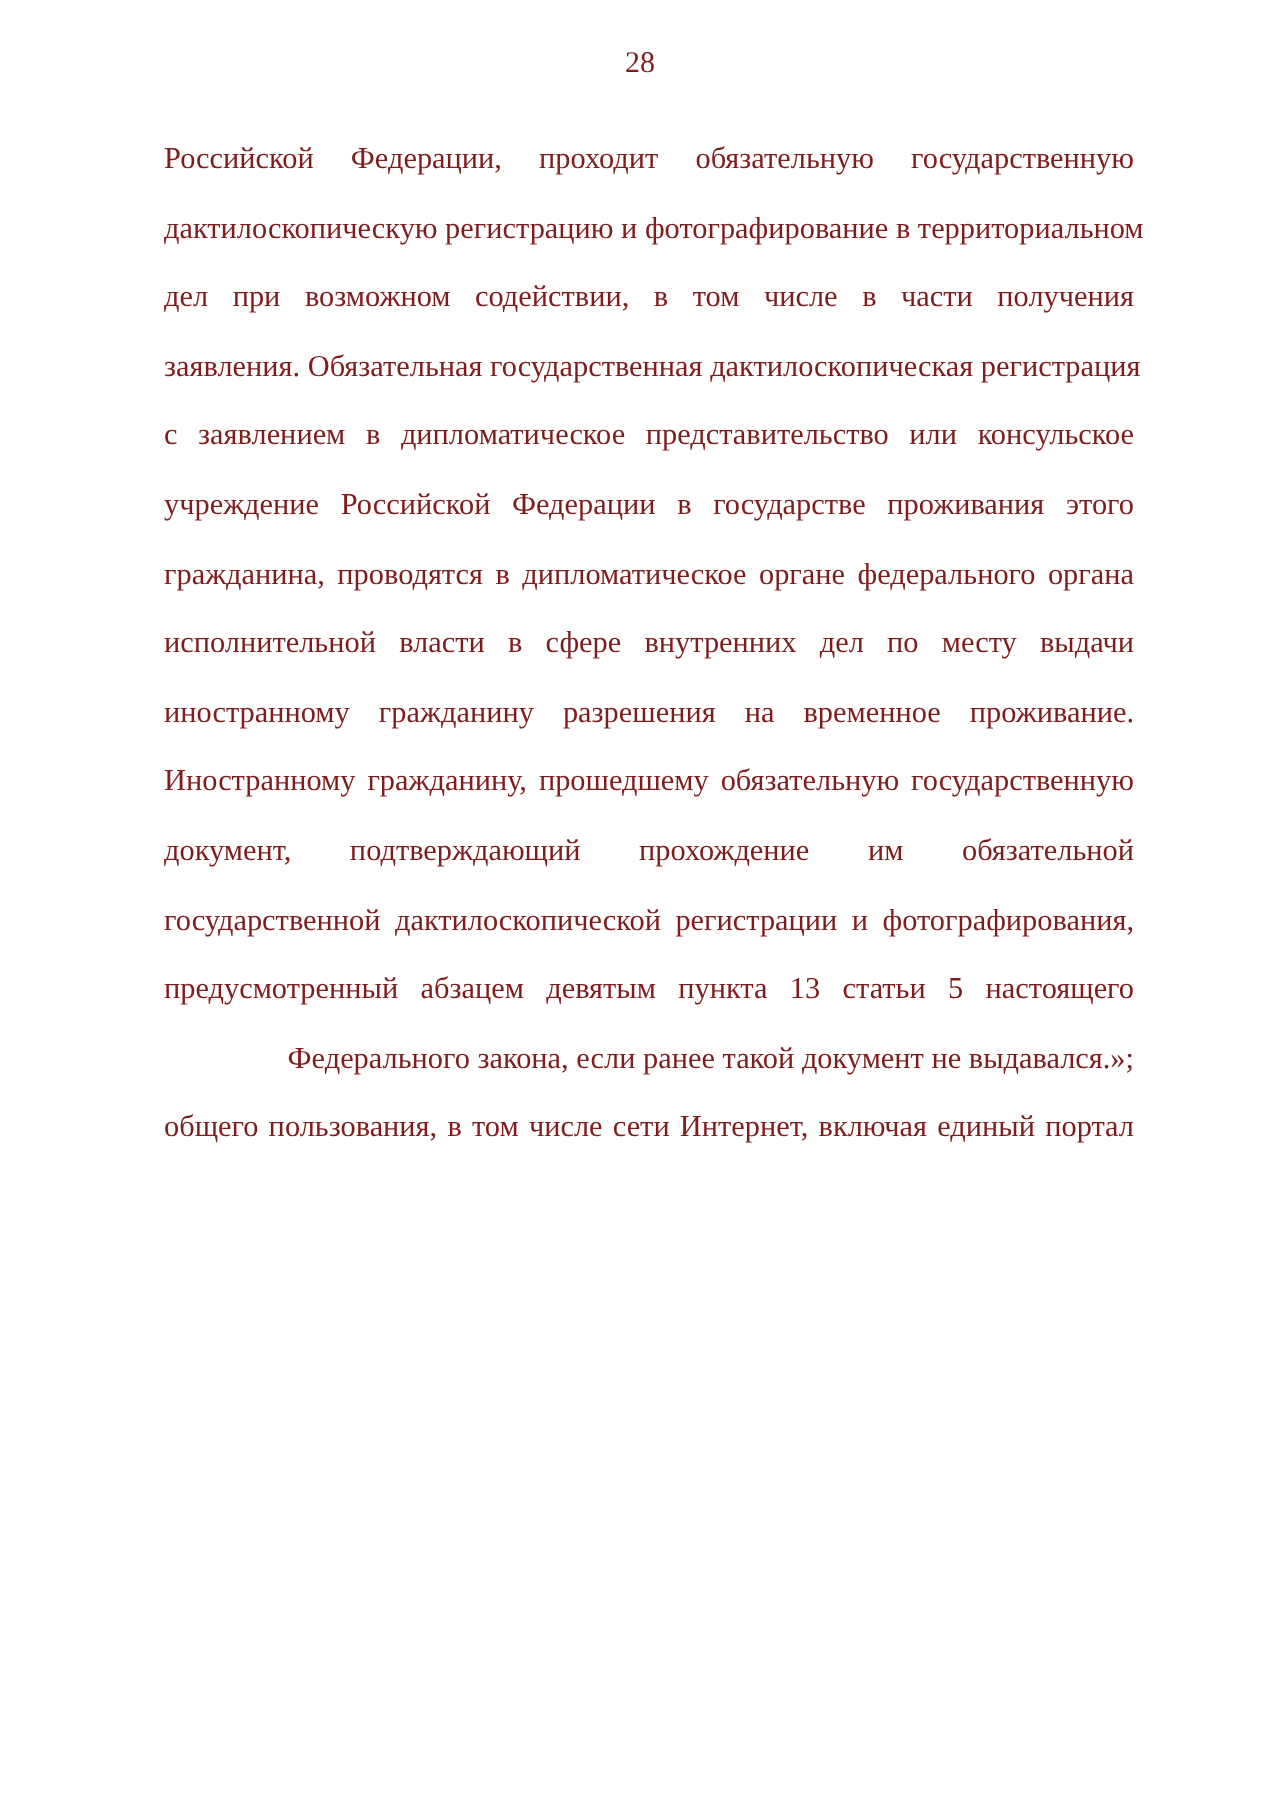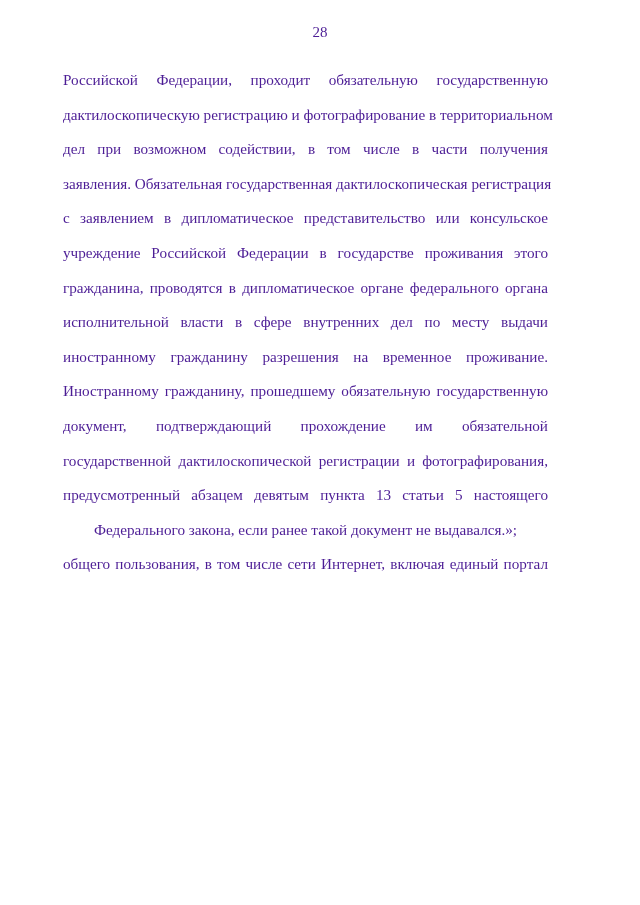--- a/index.html
+++ b/index.html
@@ -1,31 +1,31 @@
 <!DOCTYPE html>
 <html><head>
   <meta charset="utf-8">
   <style>
     html, body { margin: 0; padding: 0; background: #ffffff; }
     body { width: 640px; height: 905px; position: relative; overflow: hidden; }
     .page {
       position: absolute; left: 0; top: 0; width: 640px; height: 905px; background: #ffffff;
-      font-family: "Liberation Serif", "DejaVu Serif", serif; color: #4c1d95;
+      font-family: "Liberation Serif", "DejaVu Serif", serif; color: #7f1d1d;
     }
     .page-number {
       position: absolute; top: 22px; left: 0; width: 640px; text-align: center;
       font-size: 15px; line-height: 20px;
     }
-    .body-text { position: absolute; left: 63px; top: 66px; width: 485px; }
+    .body-text { position: absolute; left: 82px; top: 66px; width: 485px; }
     .line {
       display: block; height: 34.6px; line-height: 28px; font-size: 15.2px;
       white-space: nowrap;
     }
     .j { text-align: justify; text-align-last: justify; }
-    .l { text-align: center; }
+    .l { text-align: right; }
     .indent { padding-left: 42px; }
   </style>
 </head>
 <body>
 
 <div class="page">
   <div class="page-number">28</div>
   <div class="body-text" id="body-text">
       <span class="line j">Российской Федерации, проходит обязательную государственную</span>
       <span class="line j">дактилоскопическую регистрацию и фотографирование в территориальном</span>

